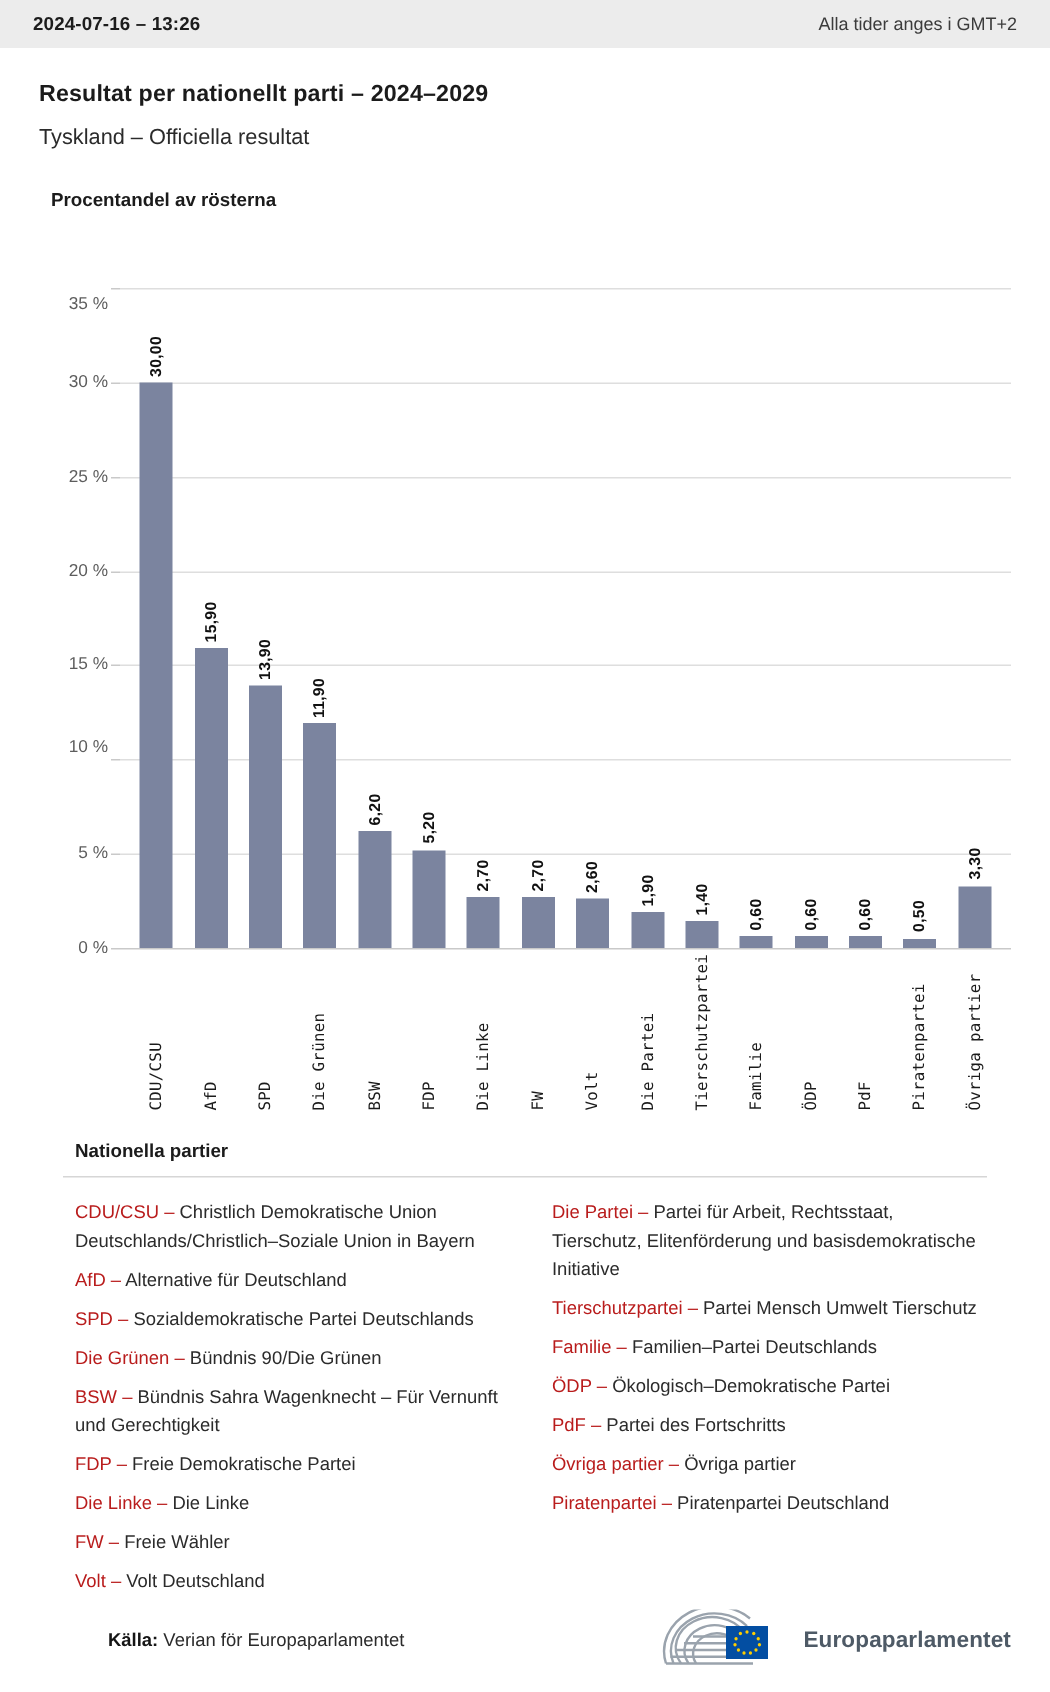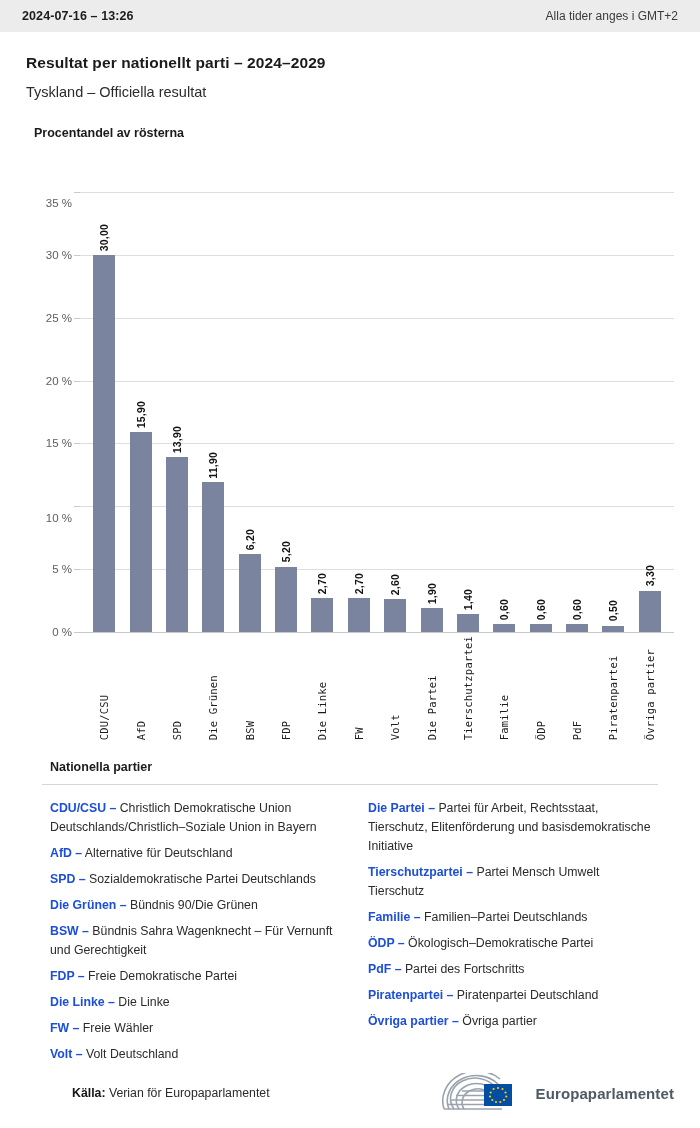--- a/index.html
+++ b/index.html
@@ -167,22 +167,22 @@
     padding-left: 8px;
   }
   .legend-col { flex: 1 1 0; }
   .legend-item {
     font-size: 12.3px;
     line-height: 1.55;
     color: #2b2b2b;
     margin-bottom: 7px;
   }
   .legend-item .abbr {
-    font-weight: bold;
-    color: #1d4ed8;
+    font-weight: normal;
+    color: #b91c1c;
   }
 
   
   #footer {
     position: absolute;
     left: 0; right: 0;
     bottom: 0;
     height: 70px;
     padding: 0 26px;
     display: flex;
@@ -231,21 +231,21 @@
         <div class="gridline" style="top: 165.714px;"></div>
         <div class="gridline" style="top: 102.857px;"></div>
         <div class="gridline" style="top: 40px;"></div>
       </div>
     <div id="axis-layer">
         <div class="tick" style="top: 480px;"></div>
         <div class="axis-label" style="top: 480px;">0 %</div>
         <div class="tick" style="top: 417.143px;"></div>
         <div class="axis-label" style="top: 417.143px;">5 %</div>
         <div class="tick" style="top: 354.286px;"></div>
-        <div class="axis-label" style="top: 366px;">10 %</div>
+        <div class="axis-label" style="top: 346px;">10 %</div>
         <div class="tick" style="top: 291.429px;"></div>
         <div class="axis-label" style="top: 291.429px;">15 %</div>
         <div class="tick" style="top: 228.571px;"></div>
         <div class="axis-label" style="top: 228.571px;">20 %</div>
         <div class="tick" style="top: 165.714px;"></div>
         <div class="axis-label" style="top: 165.714px;">25 %</div>
         <div class="tick" style="top: 102.857px;"></div>
         <div class="axis-label" style="top: 102.857px;">30 %</div>
         <div class="tick" style="top: 40px;"></div>
         <div class="axis-label" style="top: 51px;">35 %</div>
@@ -384,22 +384,22 @@
         <div class="legend-item"><span class="abbr">Die Linke –</span><span> Die Linke</span></div>
         <div class="legend-item"><span class="abbr">FW –</span><span> Freie Wähler</span></div>
         <div class="legend-item"><span class="abbr">Volt –</span><span> Volt Deutschland</span></div>
       </div>
       <div class="legend-col">
         <div class="legend-item"><span class="abbr">Die Partei –</span><span> Partei für Arbeit, Rechtsstaat, Tierschutz, Elitenförderung und basisdemokratische Initiative</span></div>
         <div class="legend-item"><span class="abbr">Tierschutzpartei –</span><span> Partei Mensch Umwelt Tierschutz</span></div>
         <div class="legend-item"><span class="abbr">Familie –</span><span> Familien–Partei Deutschlands</span></div>
         <div class="legend-item"><span class="abbr">ÖDP –</span><span> Ökologisch–Demokratische Partei</span></div>
         <div class="legend-item"><span class="abbr">PdF –</span><span> Partei des Fortschritts</span></div>
+        <div class="legend-item"><span class="abbr">Övriga partier –</span><span> Övriga partier</span></div>
         <div class="legend-item"><span class="abbr">Piratenpartei –</span><span> Piratenpartei Deutschland</span></div>
-        <div class="legend-item"><span class="abbr">Övriga partier –</span><span> Övriga partier</span></div>
       </div>
     </div>
 </div>
 
 <div id="footer">
   <div id="source">
     <span class="lbl">Källa:</span><span> Verian för Europaparlamentet</span>
   </div>
   <div id="ep-logo">
     <svg width="86" height="40" viewBox="0 0 86 40">

